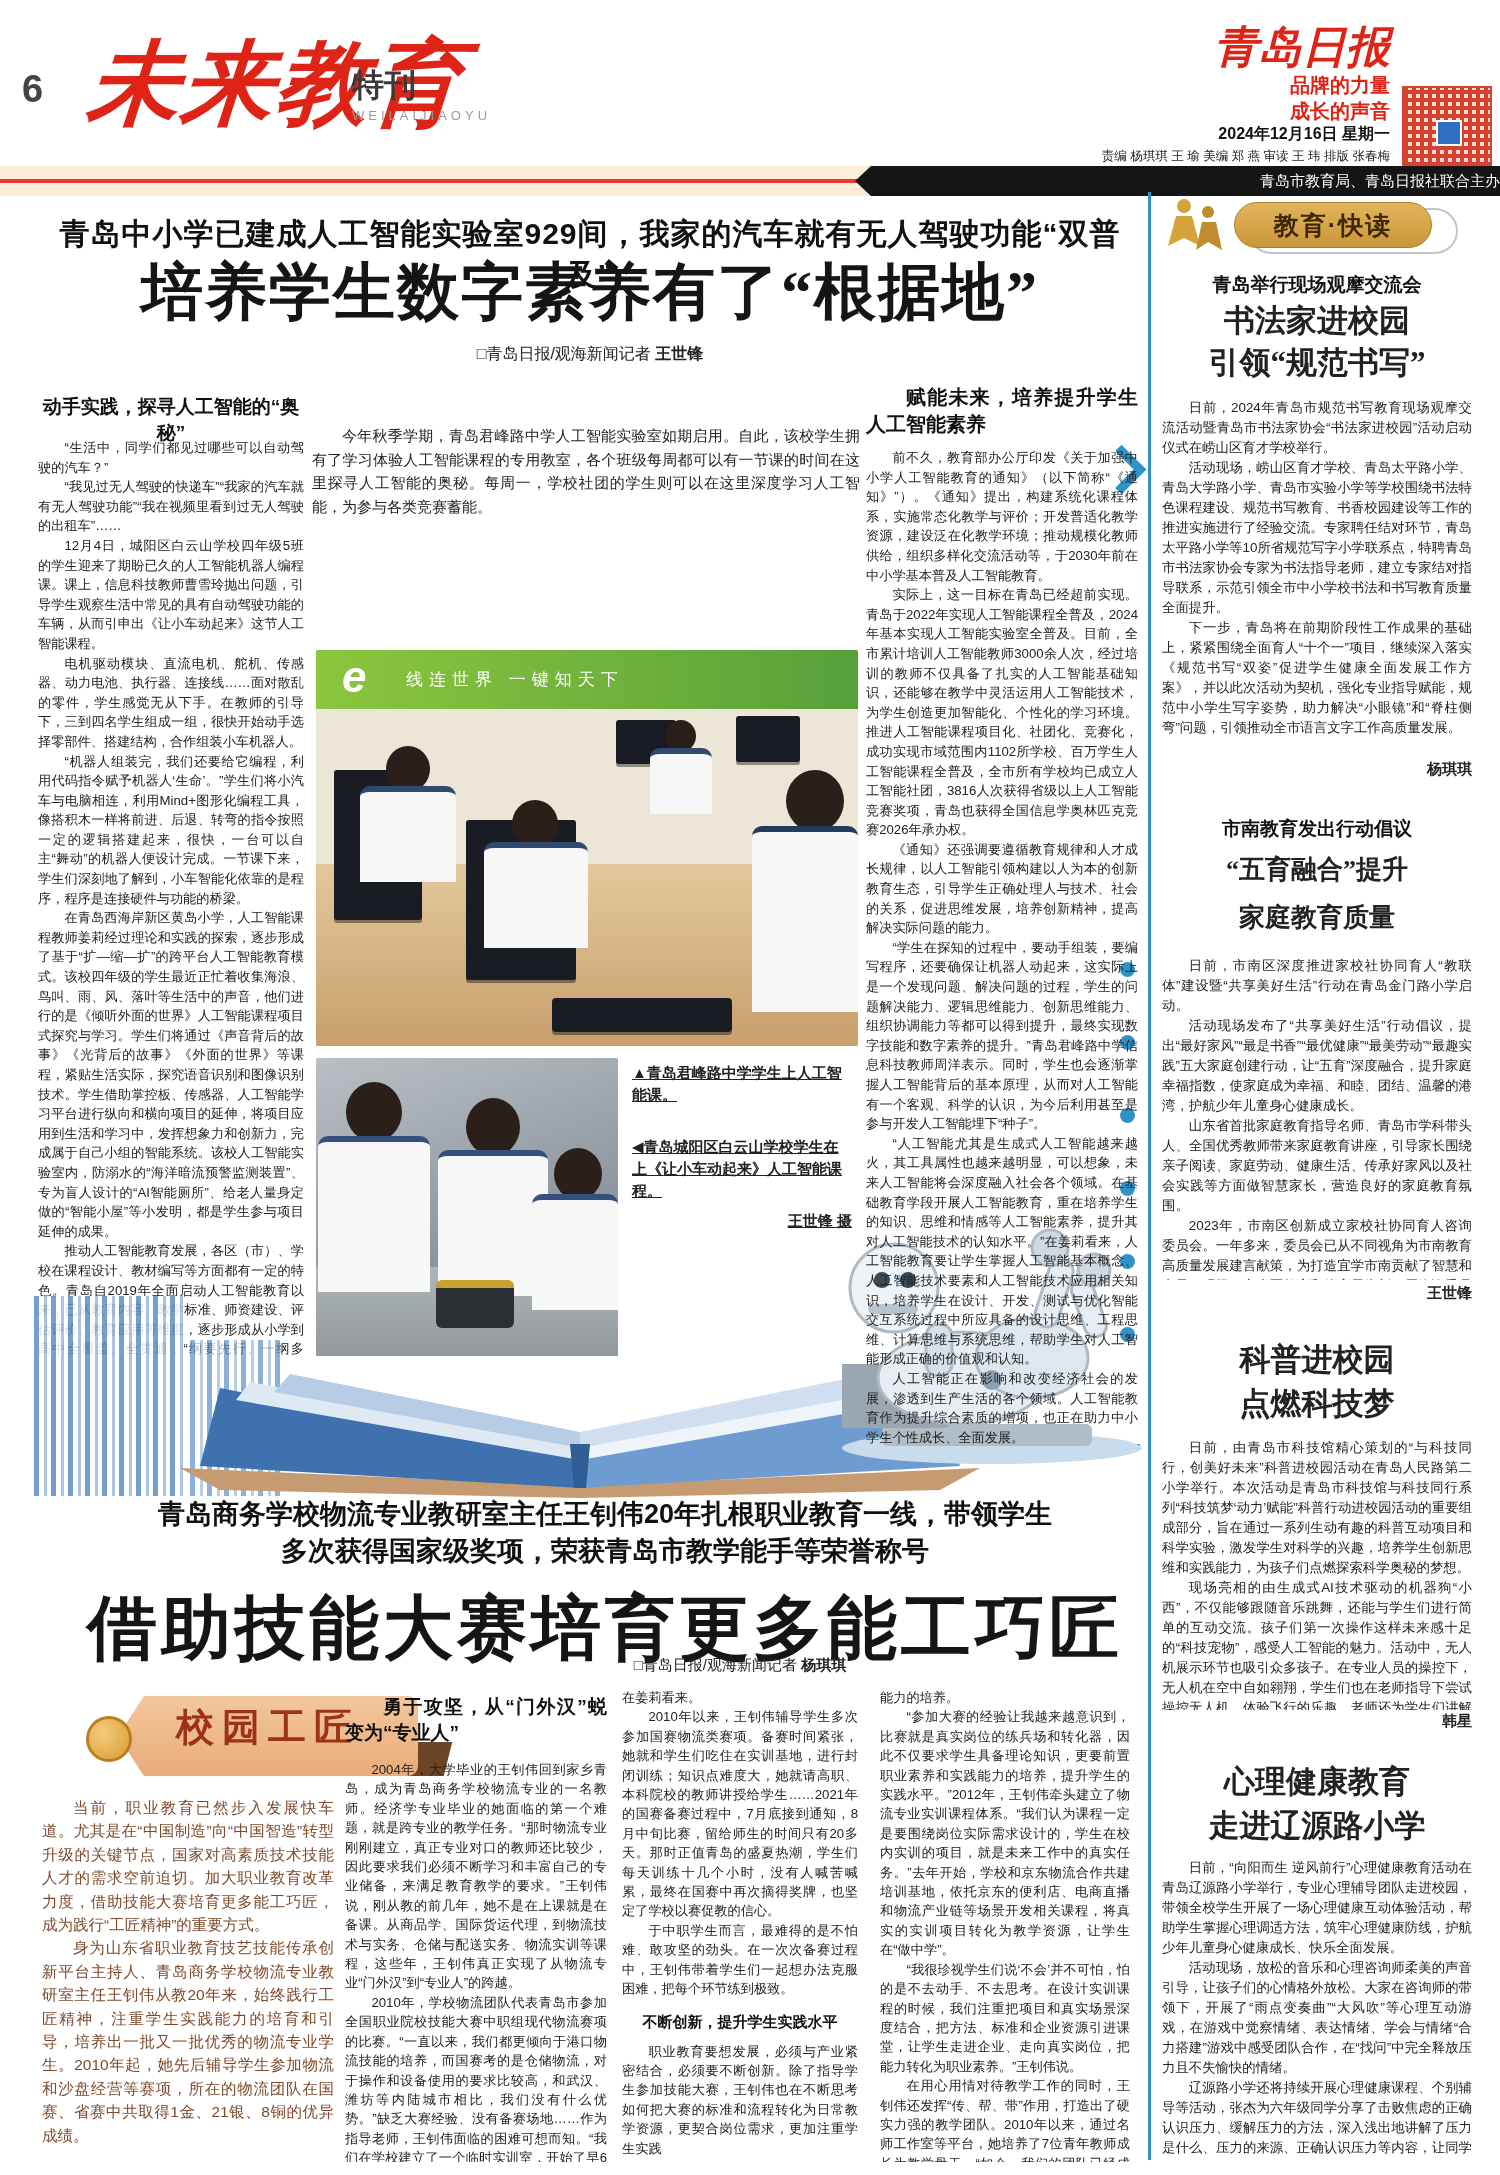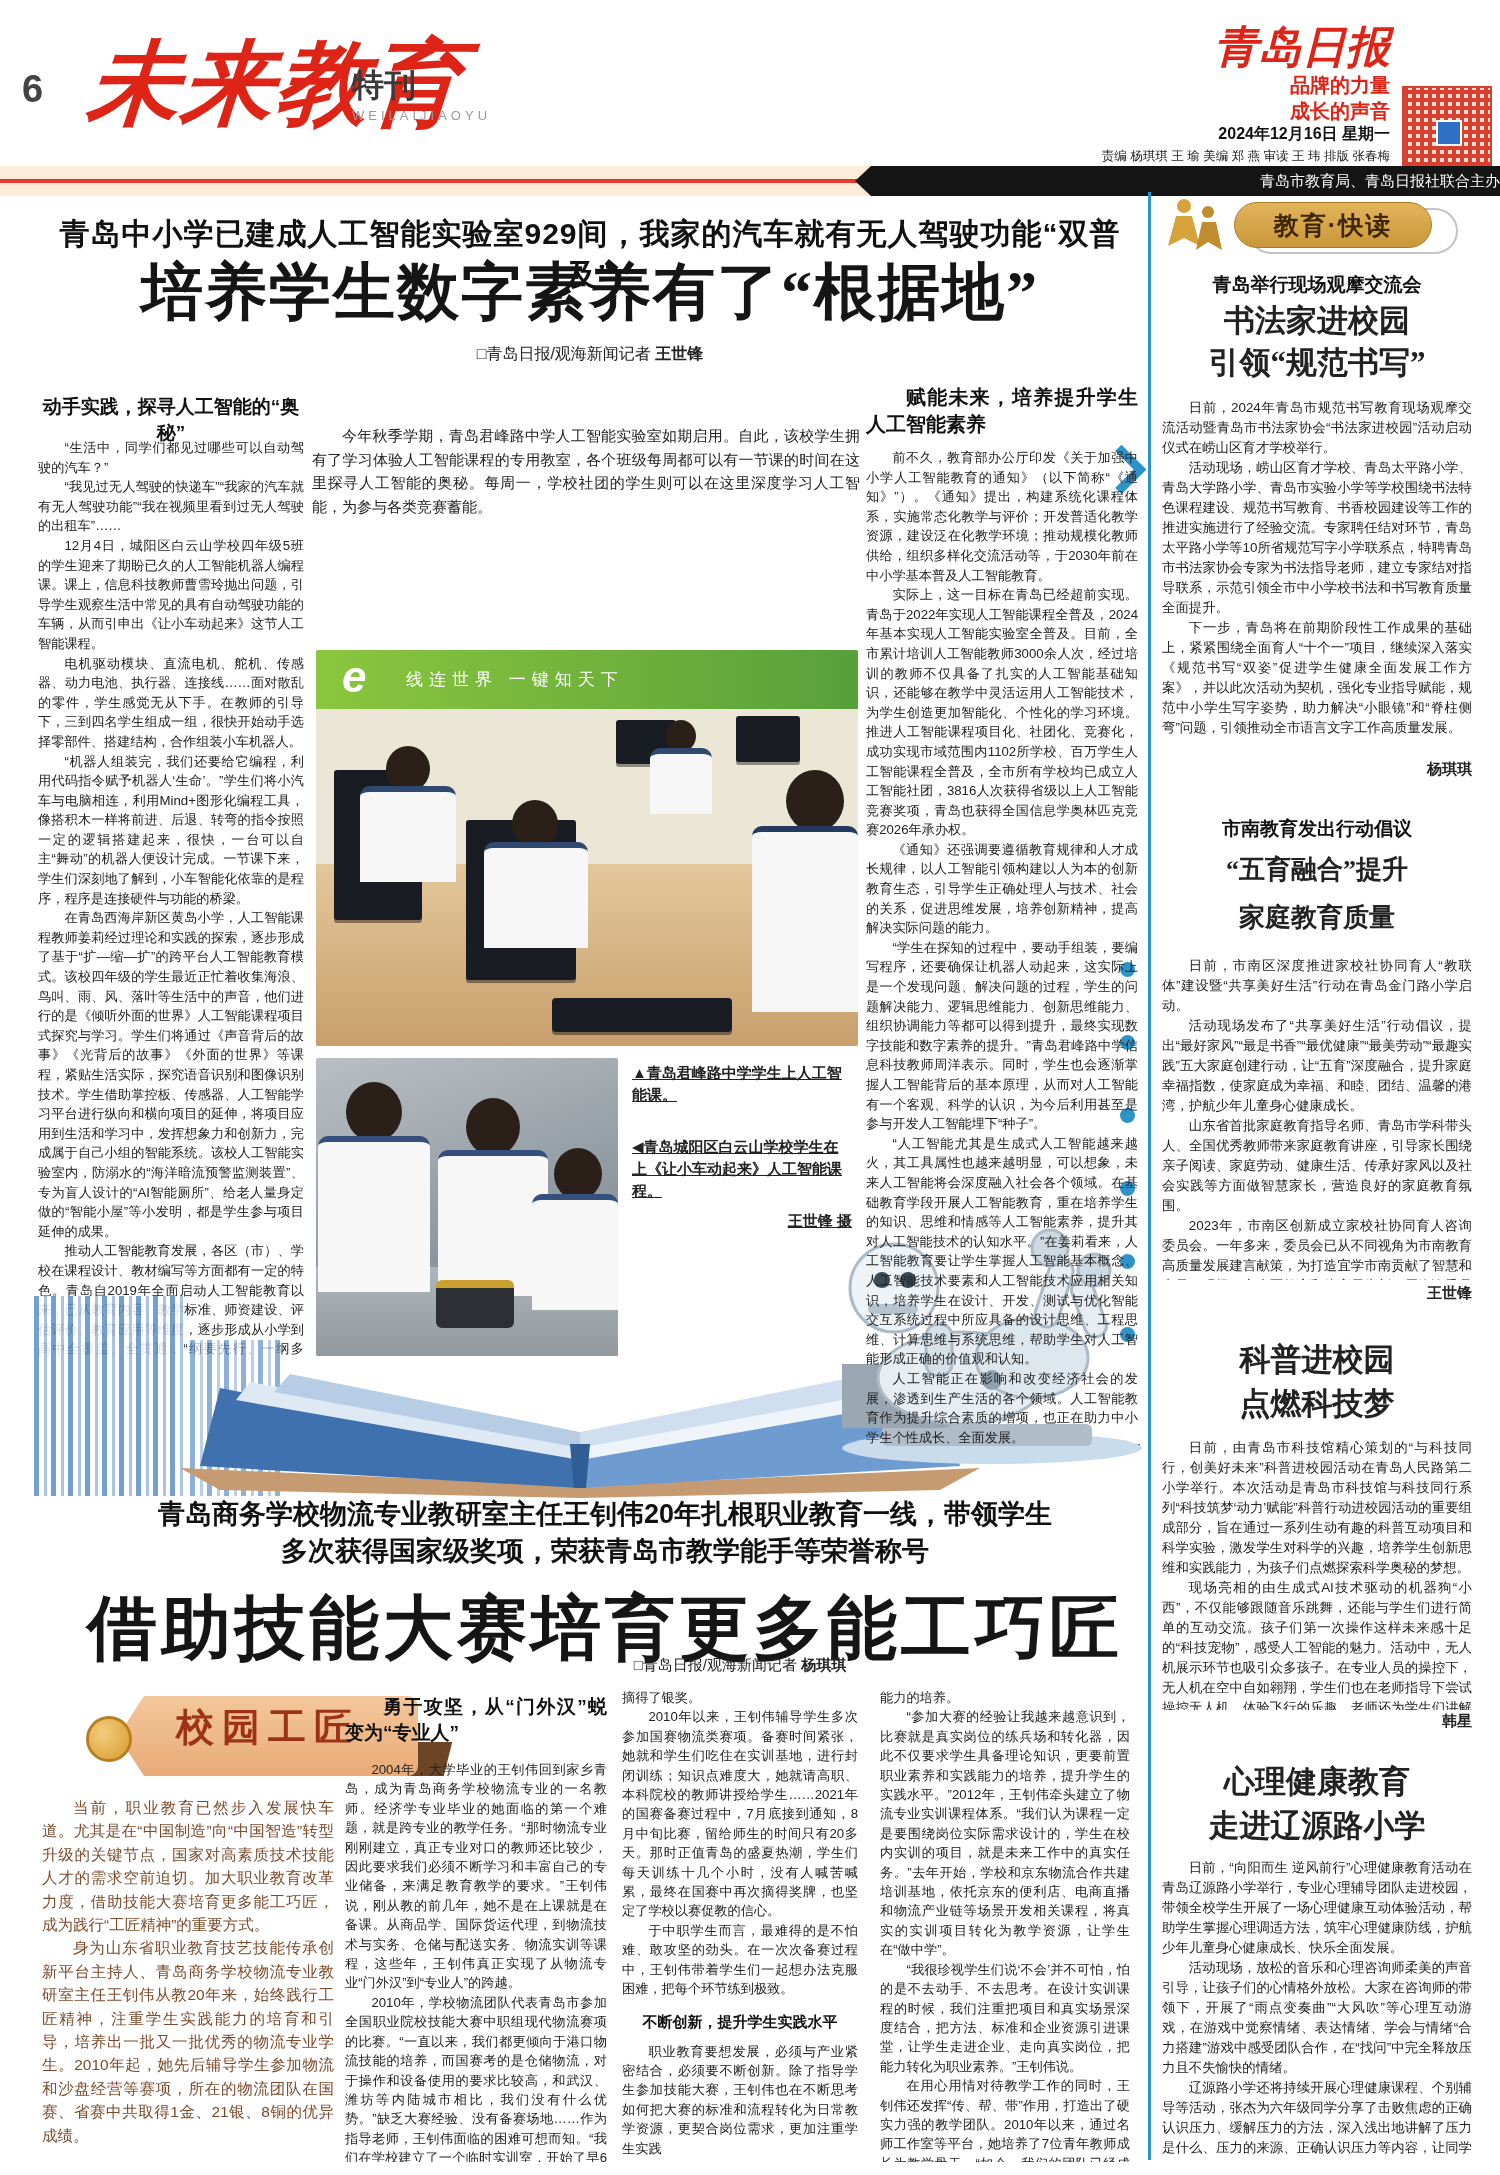--- a/index.html
+++ b/index.html
@@ -215,21 +215,21 @@
       <p>身为山东省职业教育技艺技能传承创新平台主持人、青岛商务学校物流专业教研室主任王钊伟从教20年来，始终践行工匠精神，注重学生实践能力的培育和引导，培养出一批又一批优秀的物流专业学生。2010年起，她先后辅导学生参加物流和沙盘经营等赛项，所在的物流团队在国赛、省赛中共取得1金、21银、8铜的优异成绩。</p>
     </div>
 
   <div class="abs subhead just" style="left:345px;top:1694px;width:262px;font-size:19px;line-height:26px;text-indent:2em;">勇于攻坚，从“门外汉”蜕变为“专业人”</div>
   <div class="abs just body-col crop" style="left:345px;top:1760px;width:262px;height:402px;font-size:13.2px;line-height:19.4px;">
       <p>2004年，大学毕业的王钊伟回到家乡青岛，成为青岛商务学校物流专业的一名教师。经济学专业毕业的她面临的第一个难题，就是跨专业的教学任务。“那时物流专业刚刚建立，真正专业对口的教师还比较少，因此要求我们必须不断学习和丰富自己的专业储备，来满足教育教学的要求。”王钊伟说，刚从教的前几年，她不是在上课就是在备课。从商品学、国际货运代理，到物流技术与实务、仓储与配送实务、物流实训等课程，这些年，王钊伟真正实现了从物流专业“门外汉”到“专业人”的跨越。</p>
       <p>2010年，学校物流团队代表青岛市参加全国职业院校技能大赛中职组现代物流赛项的比赛。“一直以来，我们都更倾向于港口物流技能的培养，而国赛考的是仓储物流，对于操作和设备使用的要求比较高，和武汉、潍坊等内陆城市相比，我们没有什么优势。”缺乏大赛经验、没有备赛场地……作为指导老师，王钊伟面临的困难可想而知。“我们在学校建立了一个临时实训室，开始了早6晚10的高强度训练，逐个知识点练习，逐个细节地抠。”功夫不负有心人，首次参加国赛，王钊伟和学生们就</p>
     </div>
 
   <div class="abs crop" style="left:622px;top:1688px;width:236px;height:474px;">
-    <div class="just" style="font-size:13.2px;line-height:19.4px;">摘得了银奖。</div>
+    <div class="just" style="font-size:13.2px;line-height:19.4px;">在姜莉看来。</div>
     <div class="just body-col" style="font-size:13.2px;line-height:19.4px;">
         <p>2010年以来，王钊伟辅导学生多次参加国赛物流类赛项。备赛时间紧张，她就和学生们吃住在实训基地，进行封闭训练；知识点难度大，她就请高职、本科院校的教师讲授给学生……2021年的国赛备赛过程中，7月底接到通知，8月中旬比赛，留给师生的时间只有20多天。那时正值青岛的盛夏热潮，学生们每天训练十几个小时，没有人喊苦喊累，最终在国赛中再次摘得奖牌，也坚定了学校以赛促教的信心。</p>
         <p>于中职学生而言，最难得的是不怕难、敢攻坚的劲头。在一次次备赛过程中，王钊伟带着学生们一起想办法克服困难，把每个环节练到极致。</p>
       </div>
     <div class="subhead" style="text-align:center;font-size:15px;margin:14px 0 10px 0;">不断创新，提升学生实践水平</div>
     <div class="just body-col" style="font-size:13.2px;line-height:19.4px;">
         <p>职业教育要想发展，必须与产业紧密结合，必须要不断创新。除了指导学生参加技能大赛，王钊伟也在不断思考如何把大赛的标准和流程转化为日常教学资源，更契合岗位需求，更加注重学生实践</p>
       </div>
   </div>
 

